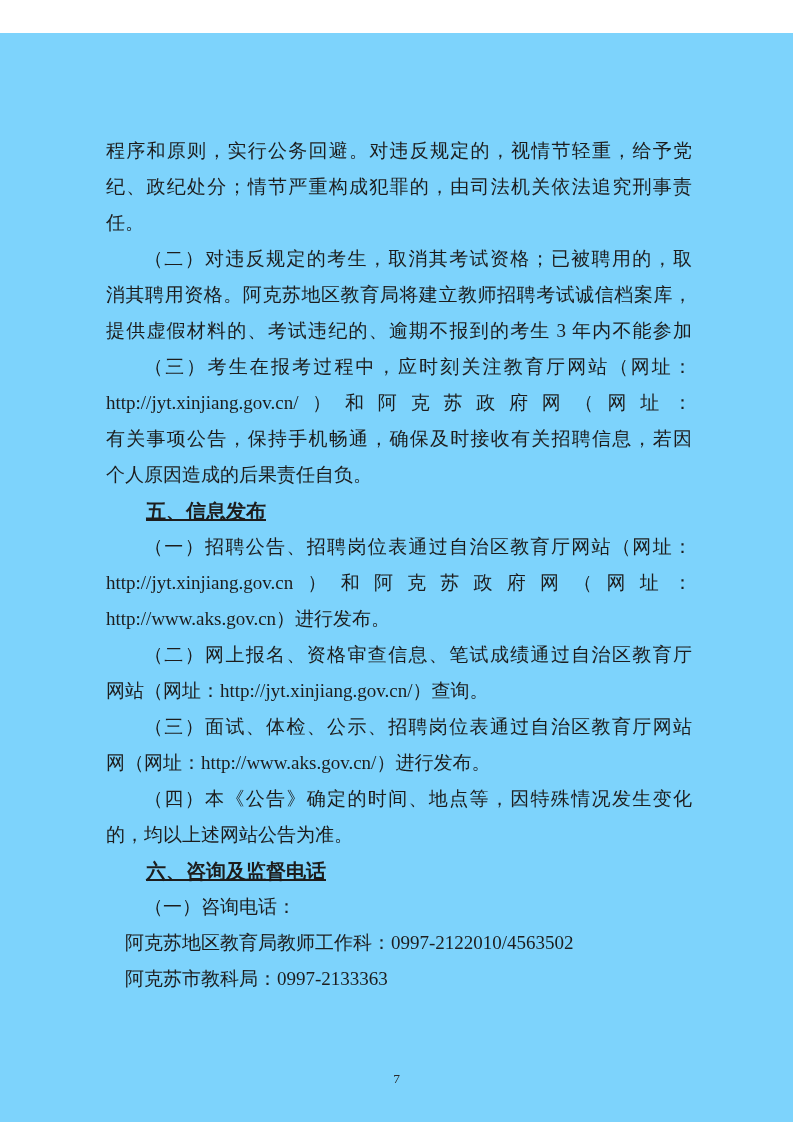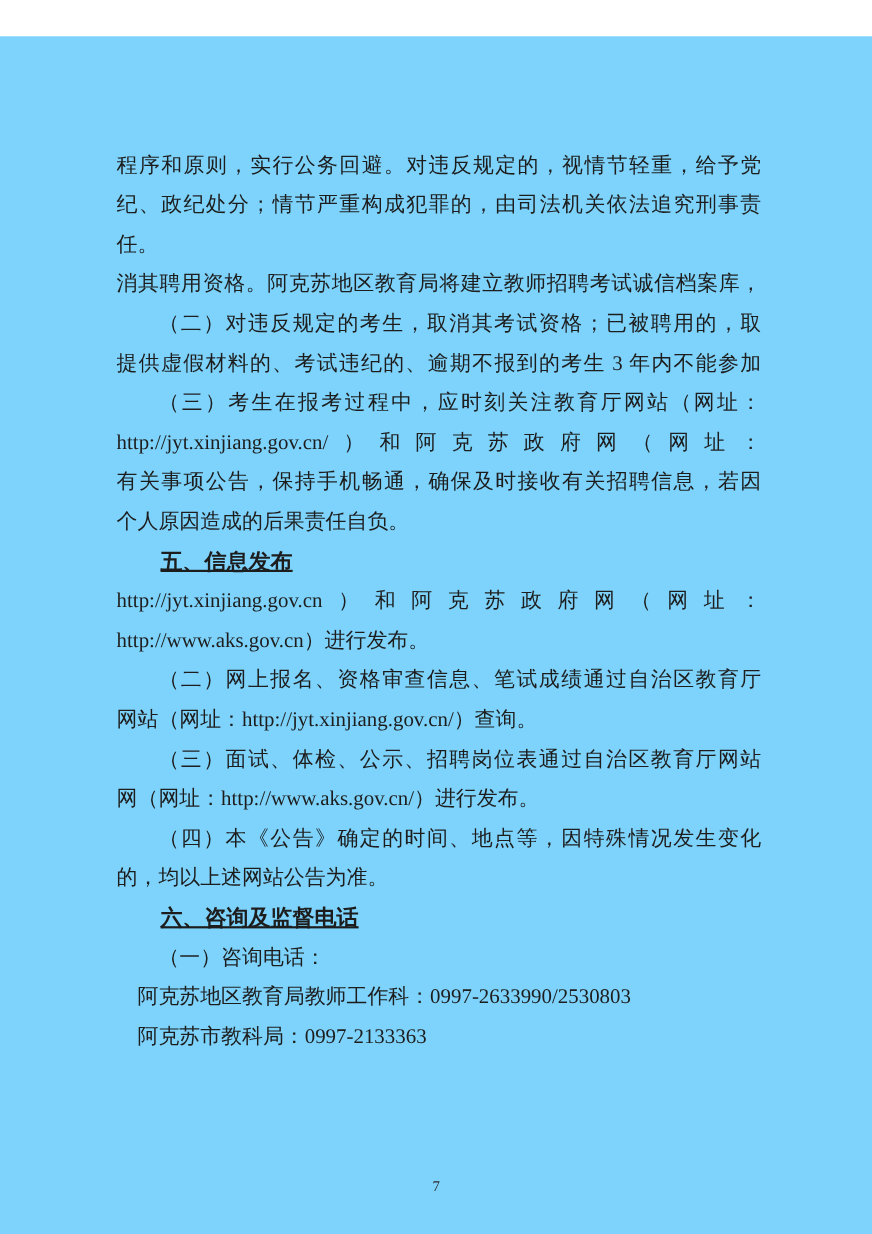--- a/index.html
+++ b/index.html
@@ -61,35 +61,36 @@
   }
 </style>
 </head>
 <body>
 
 <main class="page">
   <div class="content">
     <div class="line j">程序和原则，实行公务回避。对违反规定的，视情节轻重，给予党</div>
     <div class="line j">纪、政纪处分；情节严重构成犯罪的，由司法机关依法追究刑事责</div>
     <div class="line">任。</div>
+    <div class="line j ind">（二）对违反规定的考生，取消其考试资格；已被聘用的，取</div>
     <div class="line j">消其聘用资格。阿克苏地区教育局将建立教师招聘考试诚信档案库，</div>
-    <div class="line j ind">（二）对违反规定的考生，取消其考试资格；已被聘用的，取</div>
     <div class="line j">提供虚假材料的、考试违纪的、逾期不报到的考生 3 年内不能参加</div>
     <div class="line j ind">（三）考生在报考过程中，应时刻关注教育厅网站（网址：</div>
     <div class="line j">http://jyt.xinjiang.gov.cn/）和阿克苏政府网（网址：</div>
     <div class="line j">有关事项公告，保持手机畅通，确保及时接收有关招聘信息，若因</div>
     <div class="line">个人原因造成的后果责任自负。</div>
     <div class="line h ind">五、信息发布</div>
+    <div class="line j ind">（一）招聘公告、招聘岗位表通过自治区教育厅网站（网址：</div>
     <div class="line j">http://jyt.xinjiang.gov.cn）和阿克苏政府网（网址：</div>
     <div class="line">http://www.aks.gov.cn）进行发布。</div>
     <div class="line j ind">（二）网上报名、资格审查信息、笔试成绩通过自治区教育厅</div>
     <div class="line">网站（网址：http://jyt.xinjiang.gov.cn/）查询。</div>
     <div class="line j ind">（三）面试、体检、公示、招聘岗位表通过自治区教育厅网站</div>
     <div class="line">网（网址：http://www.aks.gov.cn/）进行发布。</div>
     <div class="line j ind">（四）本《公告》确定的时间、地点等，因特殊情况发生变化</div>
     <div class="line">的，均以上述网站公告为准。</div>
     <div class="line h ind">六、咨询及监督电话</div>
     <div class="line ind">（一）咨询电话：</div>
-    <div class="line ind1">阿克苏地区教育局教师工作科：0997-2633990/2530803</div>
+    <div class="line ind1">阿克苏地区教育局教师工作科：0997-2122010/4563502</div>
     <div class="line ind1">阿克苏市教科局：0997-2133363</div>
   </div>
   <div class="pageno">7</div>
 </main>
 
 </body></html>

